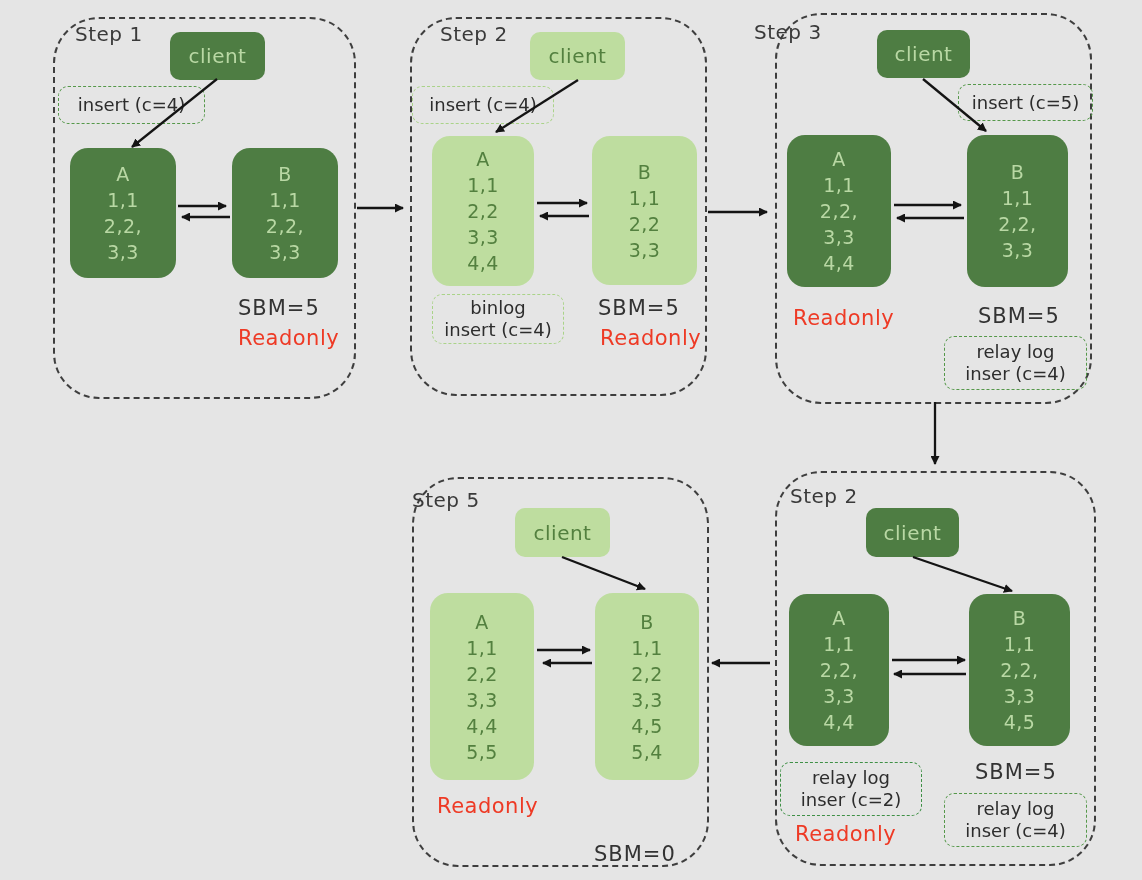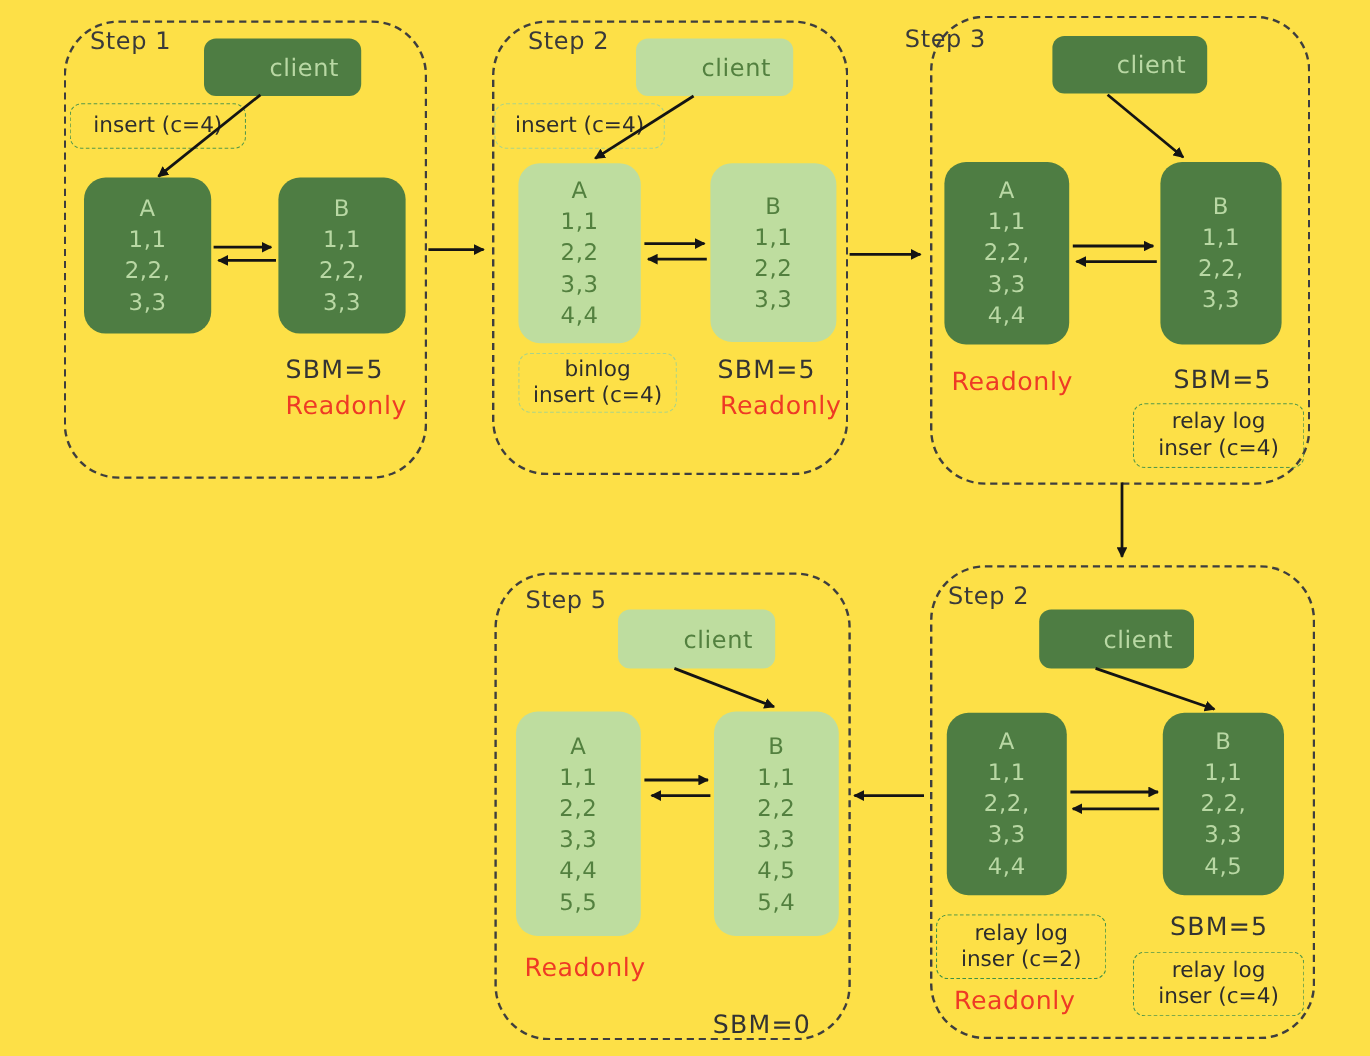--- a/index.html
+++ b/index.html
@@ -1,22 +1,22 @@
 <!DOCTYPE html>
 <html><head>
 <meta charset="utf-8">
 <style>
   html,body{margin:0;padding:0;}
   body{font-family:"DejaVu Sans","Liberation Sans",sans-serif;}
-  #canvas{position:relative;width:1142px;height:880px;background:#fde047;overflow:hidden;}
+  #canvas{position:relative;width:1142px;height:880px;background:#e5e5e5;overflow:hidden;}
 
   .step-panel{position:absolute;border:2.2px dashed #3e3e3e;border-radius:46px;background:transparent;}
   .step-label{position:absolute;font-size:20px;color:#3a3a3a;letter-spacing:.5px;}
 
-  .client-box{position:absolute;border-radius:10px;display:flex;align-items:center;justify-content:center;font-size:20px;letter-spacing:.5px;padding-left:36px;}
+  .client-box{position:absolute;border-radius:10px;display:flex;align-items:center;justify-content:center;font-size:20px;letter-spacing:.5px;}
   .fill-dark{background:#4e7d43;color:#b9d8a4;}
   .fill-light{background:#bedd9f;color:#53803f;}
 
   .node-box{position:absolute;border-radius:18px;display:flex;flex-direction:column;align-items:center;justify-content:center;font-size:19px;line-height:26px;letter-spacing:.5px;}
 
   .ann-box{position:absolute;border:1.8px dashed #55984a;border-radius:10px;display:flex;flex-direction:column;align-items:center;justify-content:center;font-size:18px;color:#2d2d2d;line-height:22px;background:transparent;}
   .b-light{border-color:#aad389;}
   .b-dark{border-color:#3f9046;}
 
   .sbm{position:absolute;font-size:21px;color:#333333;letter-spacing:1px;text-align:right;}
@@ -79,20 +79,23 @@
     <div>insert (c=4)</div>
   </div>
   <div class="sbm" style="left:598px;top:296px;">SBM=5</div>
   <div class="readonly" style="left:600px;top:326px;">Readonly</div>
 
   <div class="step-panel" style="left:775px;top:13px;width:313px;height:387px;"></div>
   <div class="step-label" style="left:754px;top:20px;">Step 3</div>
   <div class="client-box fill-dark" style="left:877px;top:30px;width:93px;height:48px;">
     <span>client</span>
   </div>
+  <div class="ann-box" style="left:958px;top:84px;width:133px;height:35px;">
+    <span>insert (c=5)</span>
+  </div>
   <div class="node-box fill-dark" style="left:787px;top:135px;width:104px;height:152px;">
     <div>A</div>
     <div>1,1</div>
     <div>2,2,</div>
     <div>3,3</div>
     <div>4,4</div>
   </div>
   <div class="node-box fill-dark" style="left:967px;top:135px;width:101px;height:152px;">
     <div>B</div>
     <div>1,1</div>
@@ -130,21 +133,21 @@
     <div>inser (c=2)</div>
   </div>
   <div class="readonly" style="left:795px;top:822px;">Readonly</div>
   <div class="sbm" style="left:975px;top:760px;">SBM=5</div>
   <div class="ann-box" style="left:944px;top:793px;width:141px;height:52px;">
     <div>relay log</div>
     <div>inser (c=4)</div>
   </div>
 
   <div class="step-panel" style="left:412px;top:477px;width:293px;height:386px;"></div>
-  <div class="step-label" style="left:438px;top:488px;">Step 5</div>
+  <div class="step-label" style="left:412px;top:488px;">Step 5</div>
   <div class="client-box fill-light" style="left:515px;top:508px;width:95px;height:49px;">
     <span>client</span>
   </div>
   <div class="node-box fill-light" style="left:430px;top:593px;width:104px;height:187px;">
     <div>A</div>
     <div>1,1</div>
     <div>2,2</div>
     <div>3,3</div>
     <div>4,4</div>
     <div>5,5</div>

